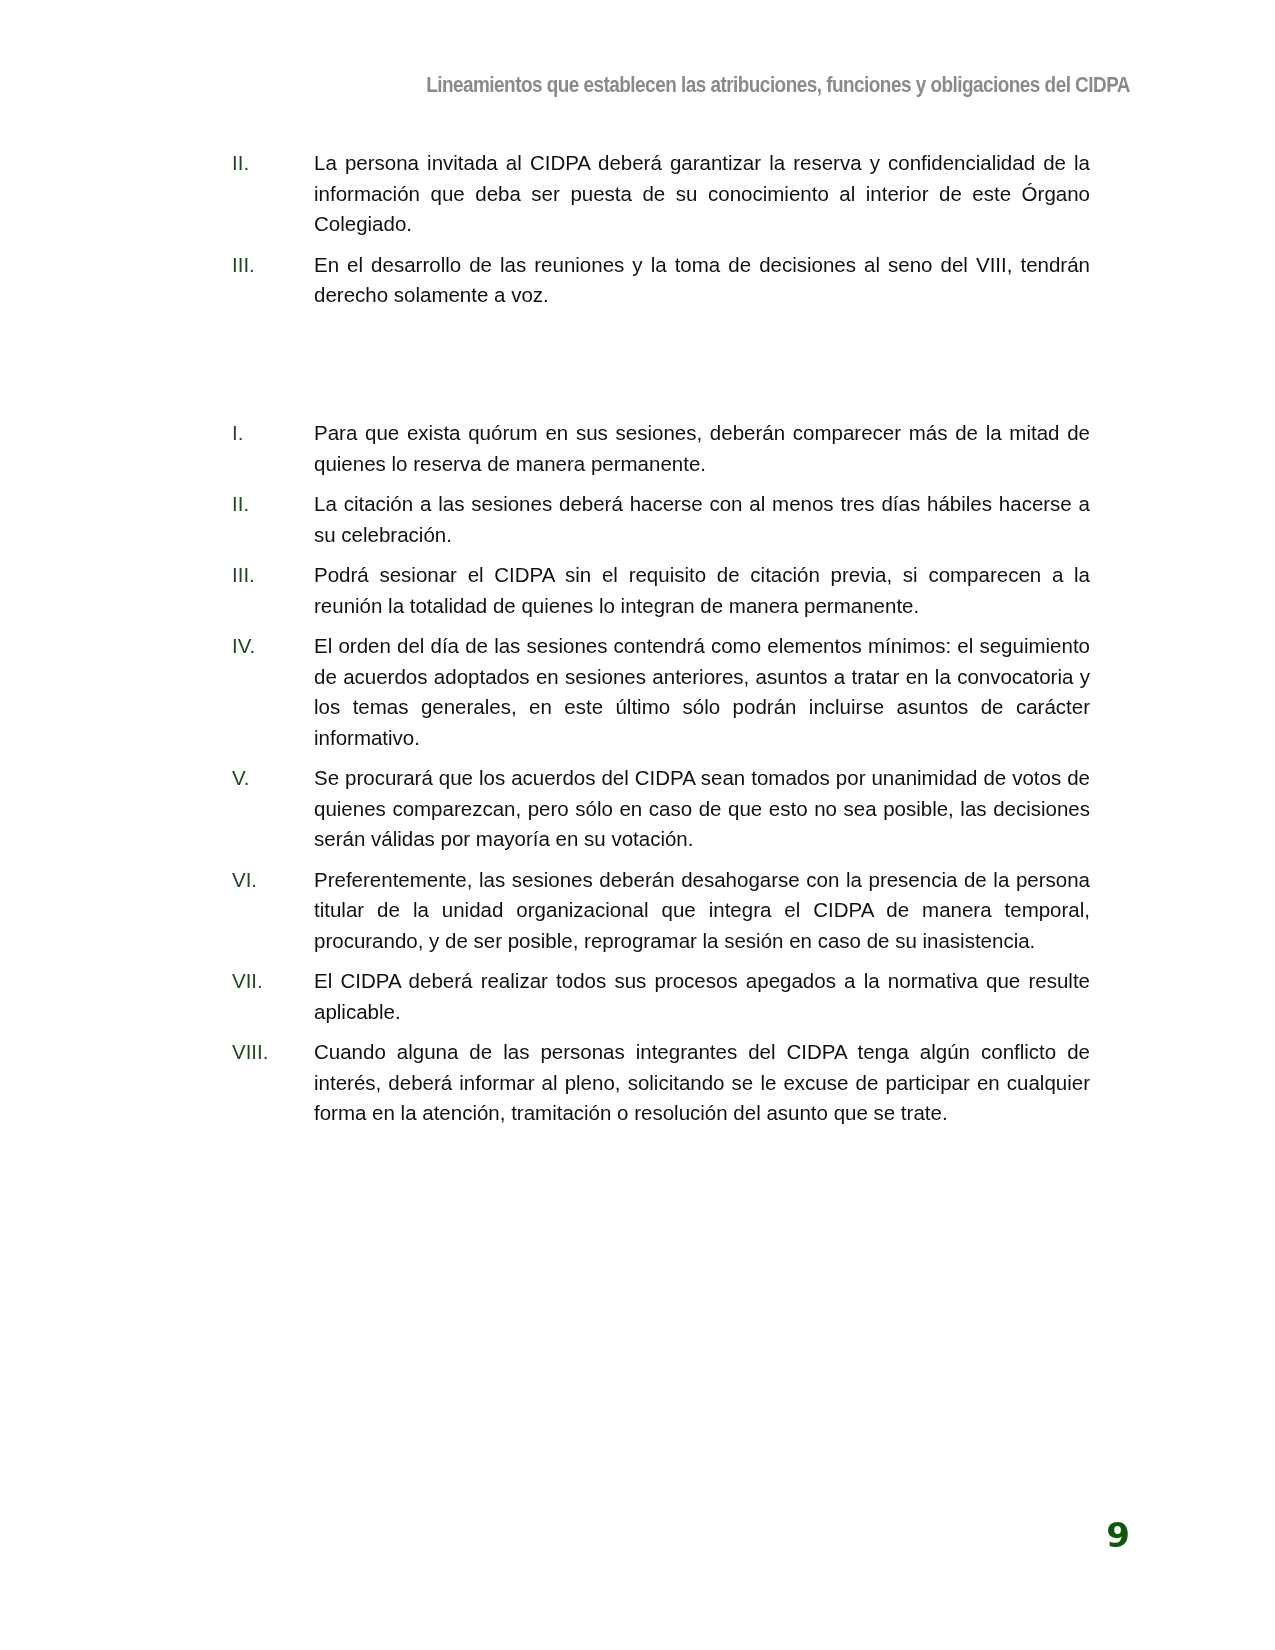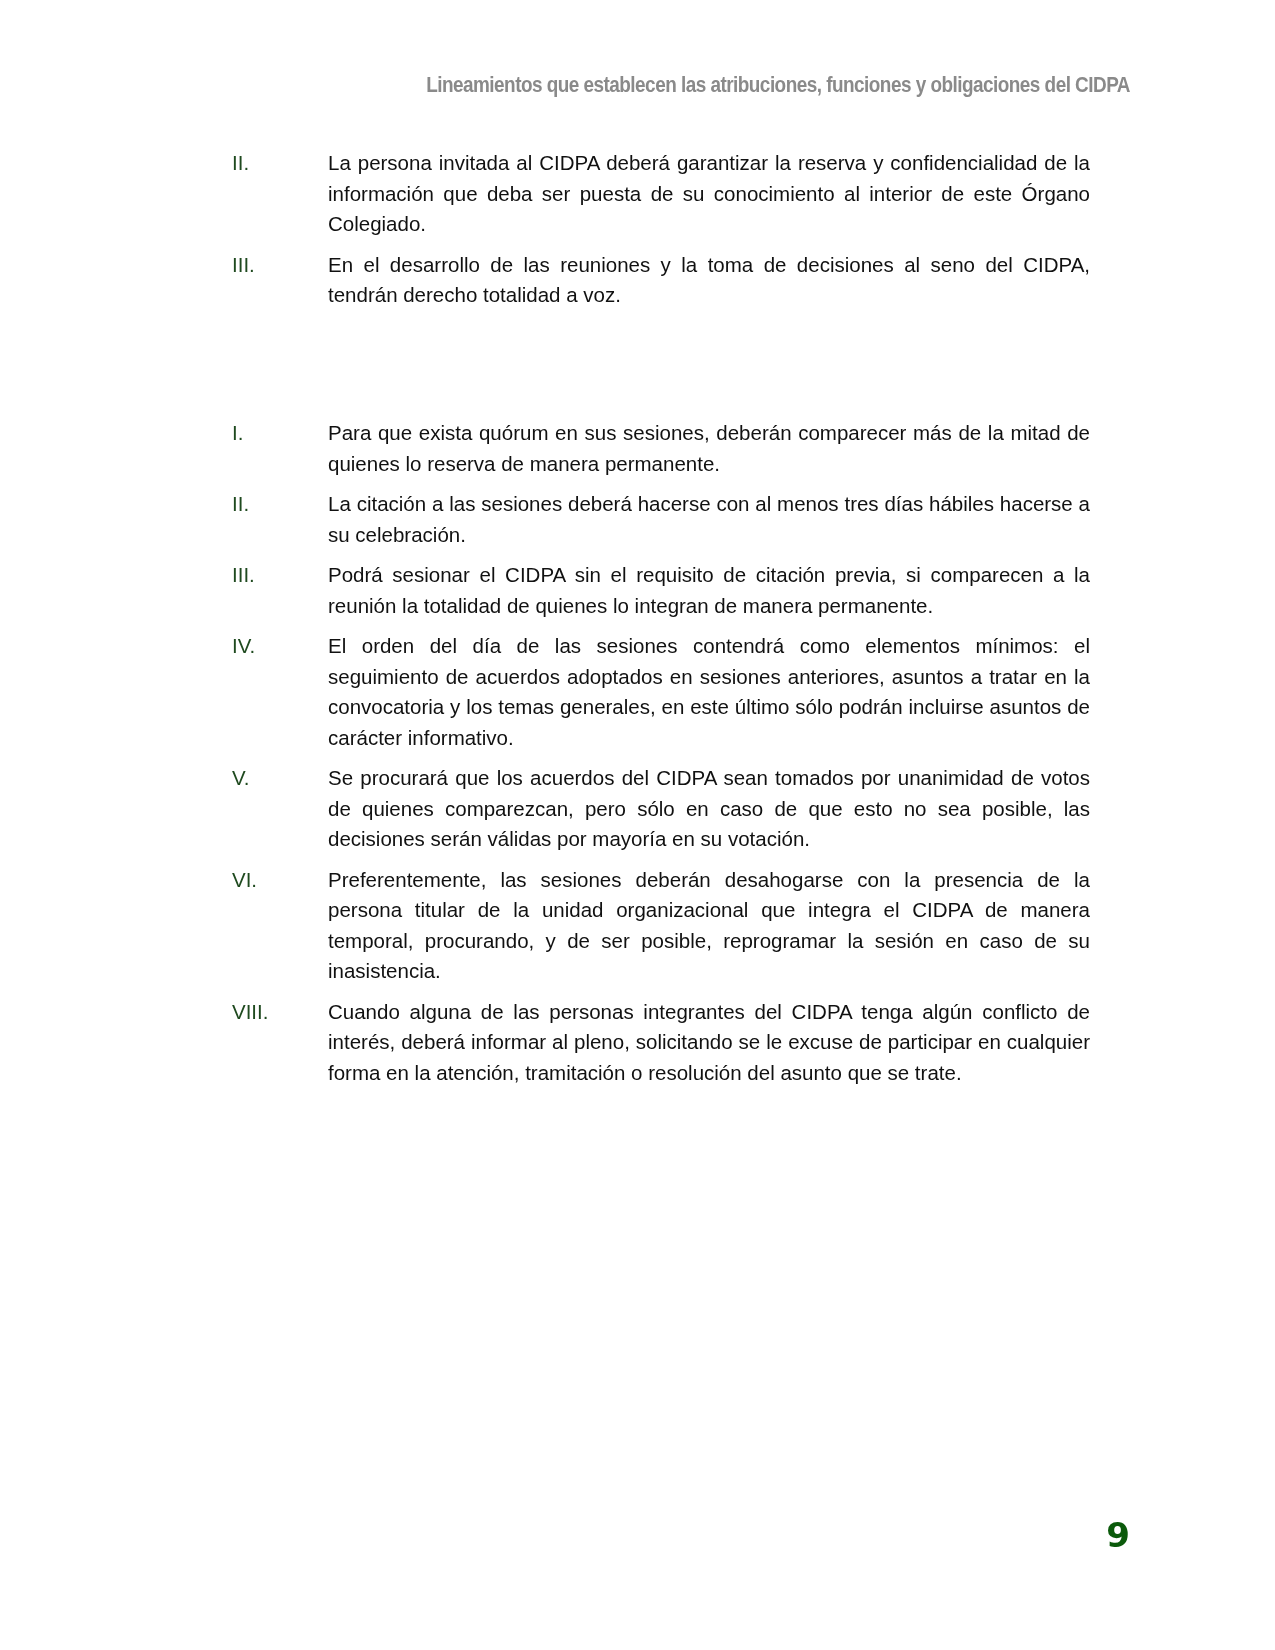--- a/index.html
+++ b/index.html
@@ -14,21 +14,21 @@
     transform: scaleX(0.86); transform-origin: right center;
     white-space: nowrap;
   }
   .body-text {
     font-family: "Liberation Sans", sans-serif;
     font-size: 20.5px; line-height: 30.5px; color: #111;
   }
   .list { position: absolute; left: 232px; width: 858px; }
   .item { display: flex; margin-bottom: 10px; gap: 20px; }
   .num { width: 62px; flex: 0 0 62px; color: #1f4a1f; }
-  .txt { flex: 1; text-align: justify; margin-left: 14px; }
+  .txt { flex: 1; text-align: justify; }
   .list1 { top: 148px; }
   .article { position: absolute; left: 177px; width: 913px; top: 337px; text-align: justify; }
   .art-label { color: #0e4d0e; font-weight: bold; }
   .list2 { top: 418px; }
   .page-number {
     position: absolute; right: 185px; top: 1515px;
     font-family: "DejaVu Sans", sans-serif; font-weight: bold;
     font-size: 34px; color: #0b5a0b;
   }
 </style>
@@ -39,21 +39,21 @@
 
   <div class="header">Lineamientos que establecen las atribuciones, funciones y obligaciones del CIDPA</div>
 
   <div class="list list1 body-text">
     <div class="item">
       <span class="num">II.</span>
       <span class="txt">La persona invitada al CIDPA deberá garantizar la reserva y confidencialidad de la información que deba ser puesta de su conocimiento al interior de este Órgano Colegiado.</span>
     </div>
     <div class="item">
       <span class="num">III.</span>
-      <span class="txt">En el desarrollo de las reuniones y la toma de decisiones al seno del CIDPA, tendrán derecho totalidad a voz.</span>
+      <span class="txt">En el desarrollo de las reuniones y la toma de decisiones al seno del VIII, tendrán derecho solamente a voz.</span>
     </div>
   </div>
 
 
   <div class="list list2 body-text">
     <div class="item">
       <span class="num">I.</span>
       <span class="txt">Para que exista quórum en sus sesiones, deberán comparecer más de la mitad de quienes lo reserva de manera permanente.</span>
     </div>
     <div class="item">
@@ -70,19 +70,23 @@
     </div>
     <div class="item">
       <span class="num">V.</span>
       <span class="txt">Se procurará que los acuerdos del CIDPA sean tomados por unanimidad de votos de quienes comparezcan, pero sólo en caso de que esto no sea posible, las decisiones serán válidas por mayoría en su votación.</span>
     </div>
     <div class="item">
       <span class="num">VI.</span>
       <span class="txt">Preferentemente, las sesiones deberán desahogarse con la presencia de la persona titular de la unidad organizacional que integra el CIDPA de manera temporal, procurando, y de ser posible, reprogramar la sesión en caso de su inasistencia.</span>
     </div>
     <div class="item">
+      <span class="num">VII.</span>
+      <span class="txt">El CIDPA deberá realizar todos sus procesos apegados a la normativa que resulte aplicable.</span>
+    </div>
+    <div class="item">
       <span class="num">VIII.</span>
       <span class="txt">Cuando alguna de las personas integrantes del CIDPA tenga algún conflicto de interés, deberá informar al pleno, solicitando se le excuse de participar en cualquier forma en la atención, tramitación o resolución del asunto que se trate.</span>
     </div>
   </div>
 
   <div class="page-number">9</div>
 </div>
 
 </body></html>

